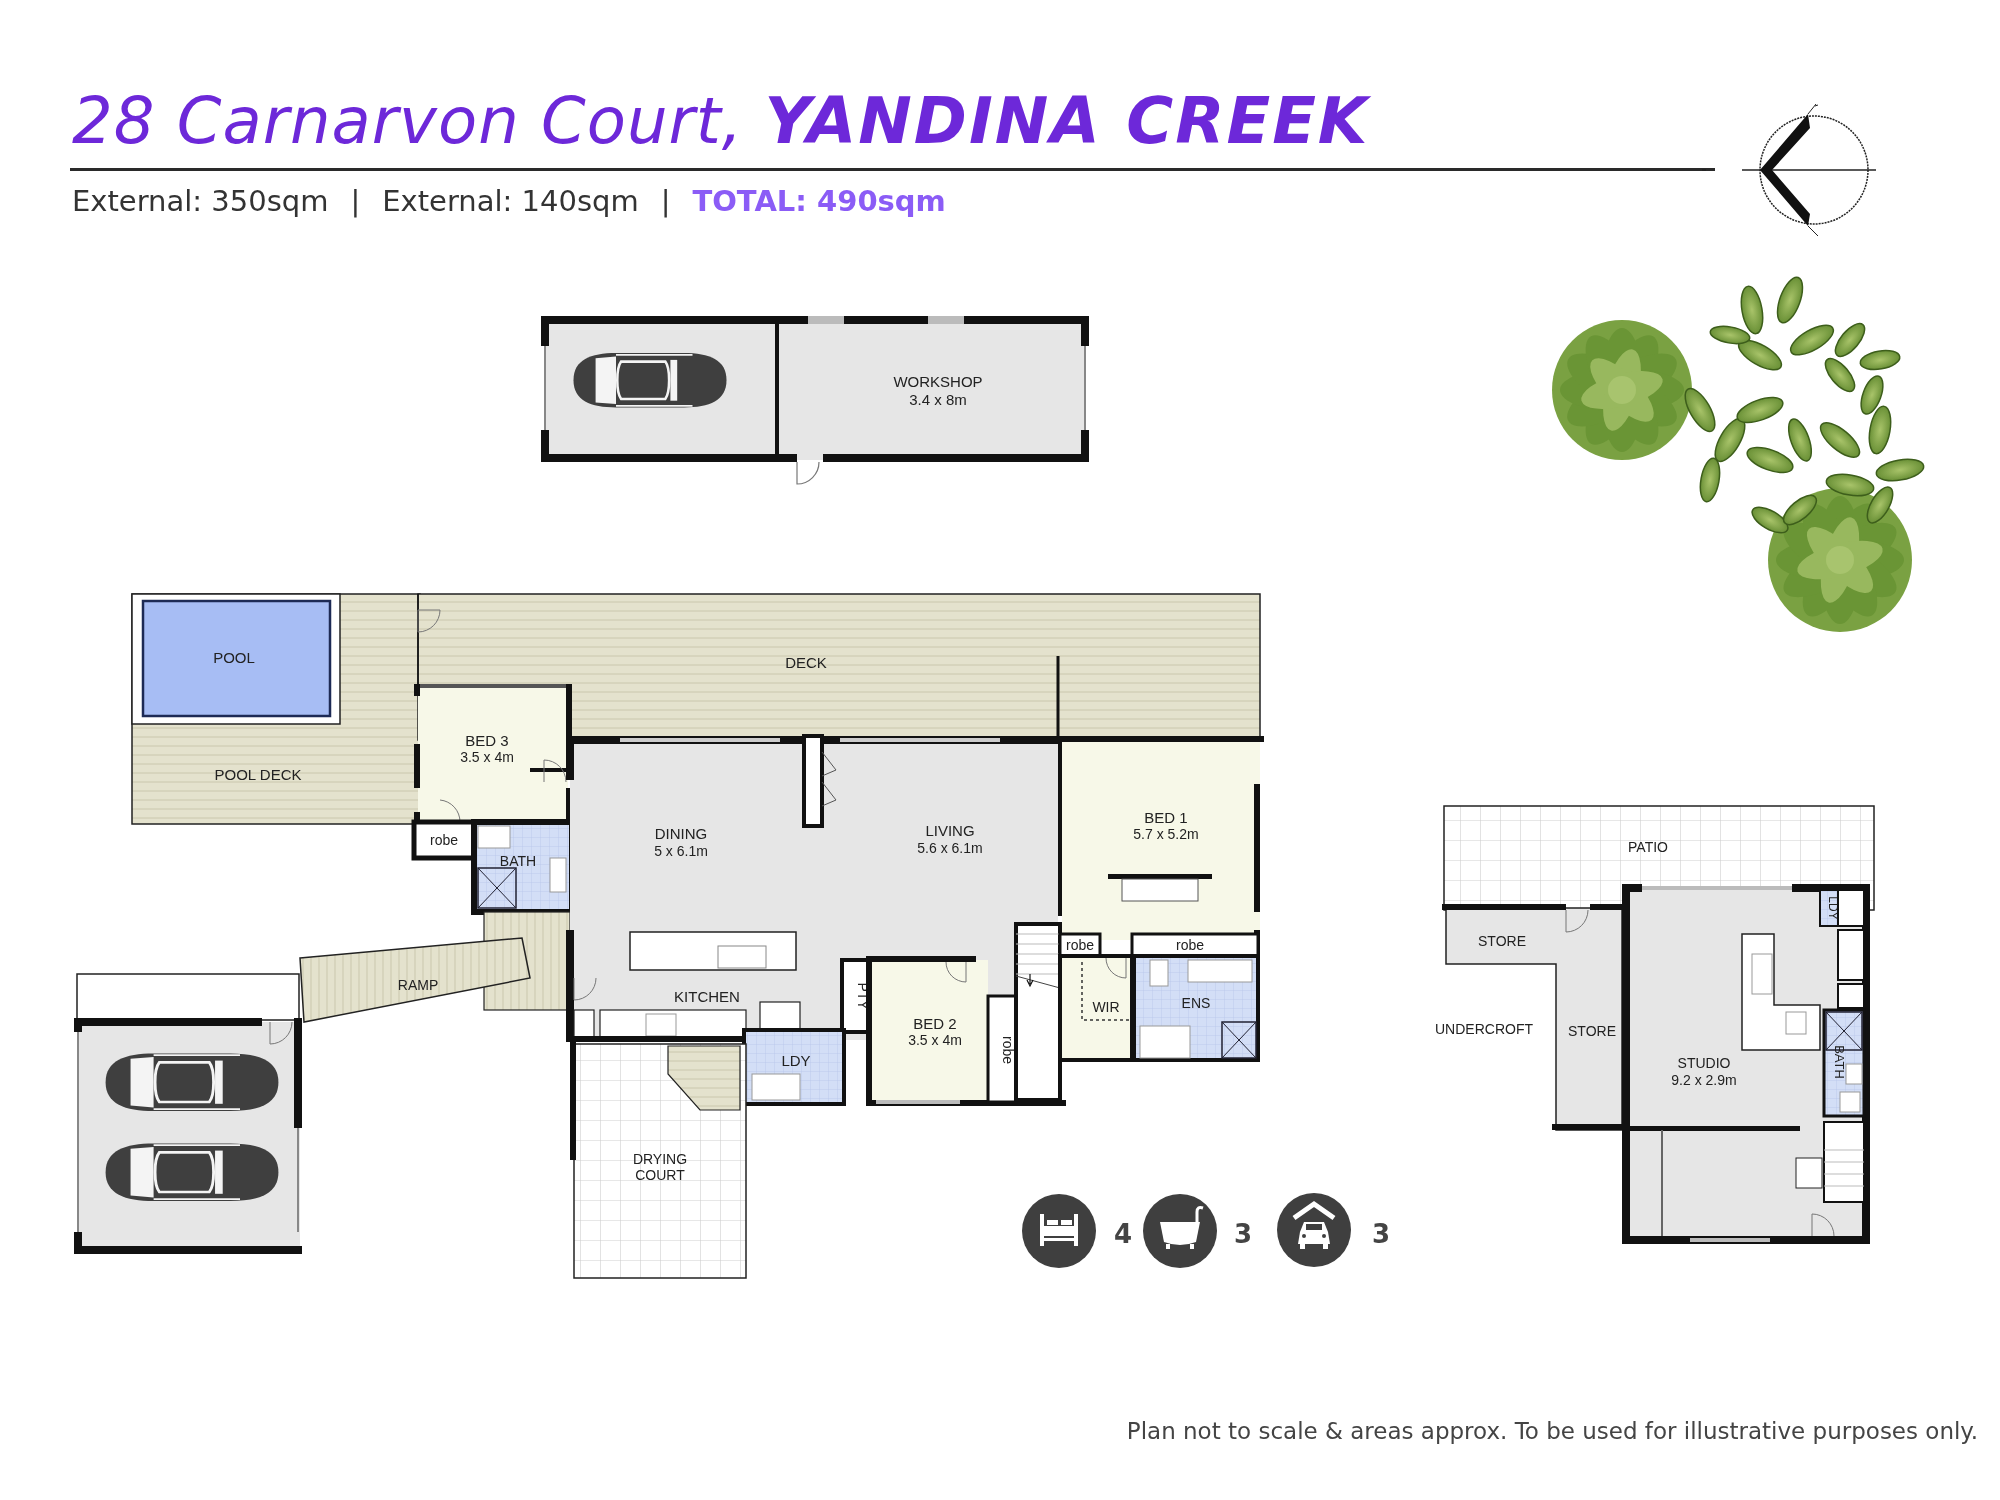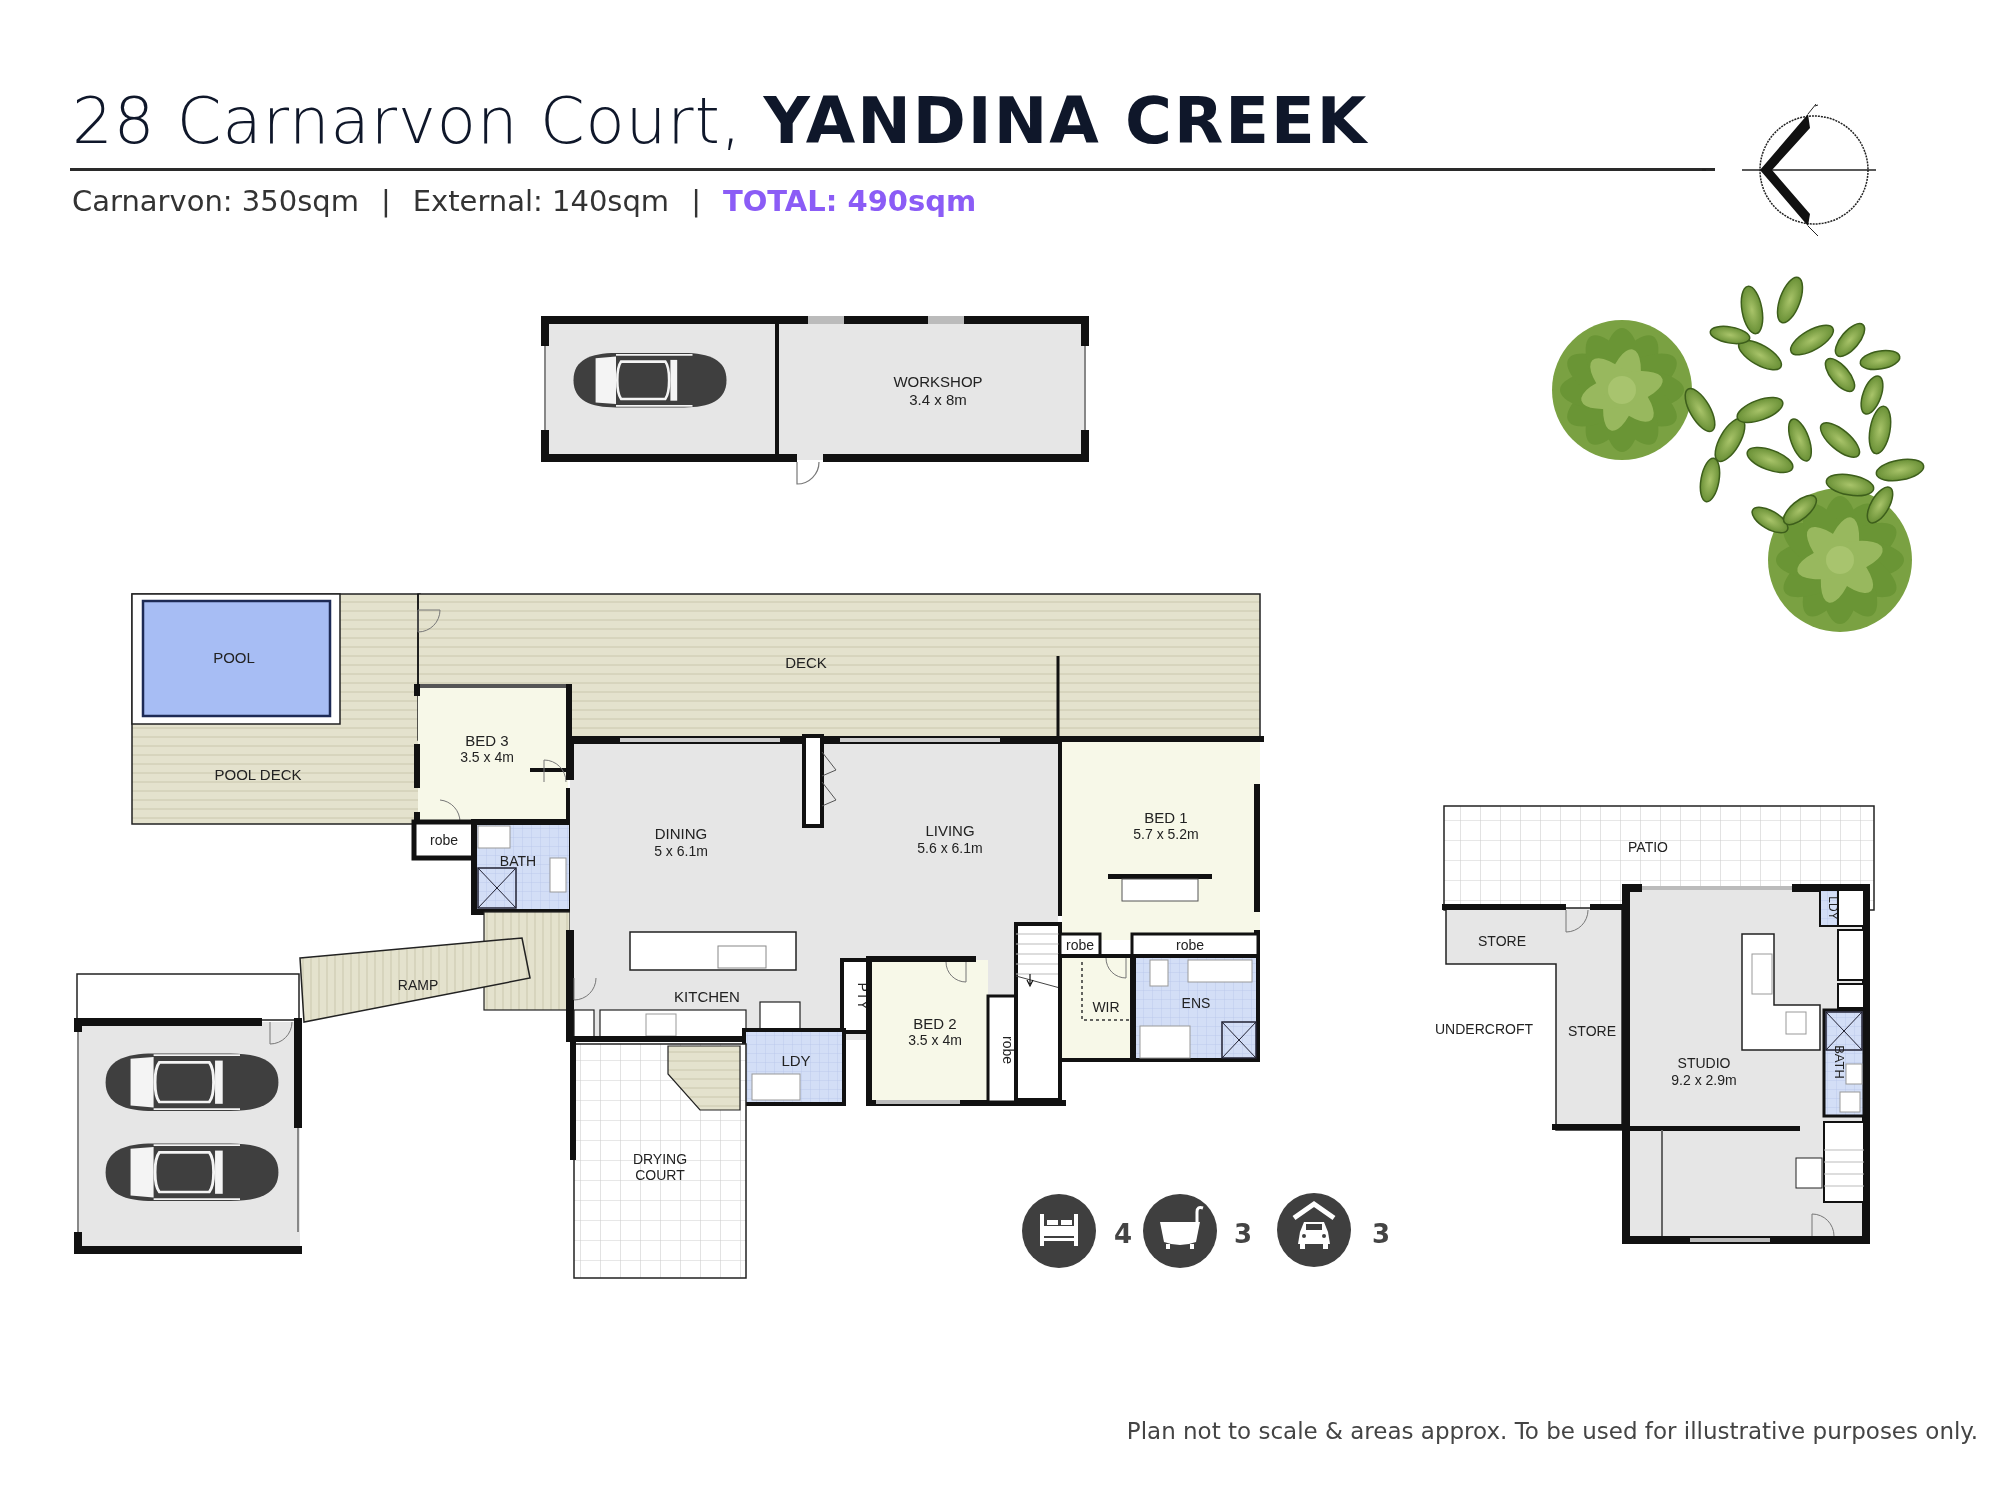--- a/index.html
+++ b/index.html
@@ -1,38 +1,38 @@
 <!DOCTYPE html>
 <html><head>
 <meta charset="utf-8">
 <style>
   html, body { margin: 0; padding: 0; background: #ffffff; }
   body { width: 2000px; height: 1500px; position: relative; overflow: hidden; font-family: "DejaVu Sans", sans-serif; }
-  .header-title { position: absolute; left: 72px; top: 84px; font-family: "DejaVu Sans", sans-serif; font-size: 64px; color: #0f172a; letter-spacing: 1px; white-space: nowrap; font-weight: 300; }
+  .header-title { position: absolute; left: 72px; top: 84px; font-family: "DejaVu Sans", sans-serif; font-size: 64px; color: #6d28d9; letter-spacing: 1px; white-space: nowrap; font-weight: 300; font-style: italic; }
   .header-title .suburb { font-weight: bold; letter-spacing: 2px; }
   .header-rule { position: absolute; left: 70px; top: 168px; width: 1645px; height: 3px; background: #2a2a2a; }
   .header-areas { position: absolute; left: 72px; top: 184px; font-size: 29px; color: #333; white-space: nowrap; }
   .header-areas .sep { margin: 0 22px; }
   .header-areas .total { font-weight: bold; color: #8b5cf6; }
   .disclaimer { position: absolute; right: 22px; top: 1418px; font-size: 23px; color: #444; white-space: nowrap; }
   #plan { position: absolute; left: 0; top: 0; }
   .lbl { font-family: "Liberation Sans", sans-serif; fill: #222; text-anchor: middle; font-size: 15px; }
   .lbl-sm { font-family: "Liberation Sans", sans-serif; fill: #222; text-anchor: middle; font-size: 14px; }
   .stat-count { font-family: "DejaVu Sans", sans-serif; font-weight: bold; font-size: 26px; fill: #444; }
 </style>
 </head>
 <body>
 
 <div class="header-title">
   <span>28 Carnarvon Court,</span>
   <span class="suburb">YANDINA CREEK</span>
 </div>
 <div class="header-rule"></div>
 <div class="header-areas">
-  <span>Carnarvon: 350sqm</span><span class="sep">|</span><span>External: 140sqm</span><span class="sep">|</span><span class="total">TOTAL: 490sqm</span>
+  <span>External: 350sqm</span><span class="sep">|</span><span>External: 140sqm</span><span class="sep">|</span><span class="total">TOTAL: 490sqm</span>
 </div>
 
 <svg id="plan" width="2000" height="1500" viewBox="0 0 2000 1500" xmlns="http://www.w3.org/2000/svg">
   <defs>
     <pattern id="deckLines" width="10" height="9" patternUnits="userSpaceOnUse">
       <rect width="10" height="9" fill="#e4e2cd"></rect>
       <line x1="0" y1="8" x2="10" y2="8" stroke="#cfccb2" stroke-width="1.2"></line>
     </pattern>
     <pattern id="deckLinesV" width="8" height="10" patternUnits="userSpaceOnUse">
       <rect width="8" height="10" fill="#e4e2cd"></rect>

